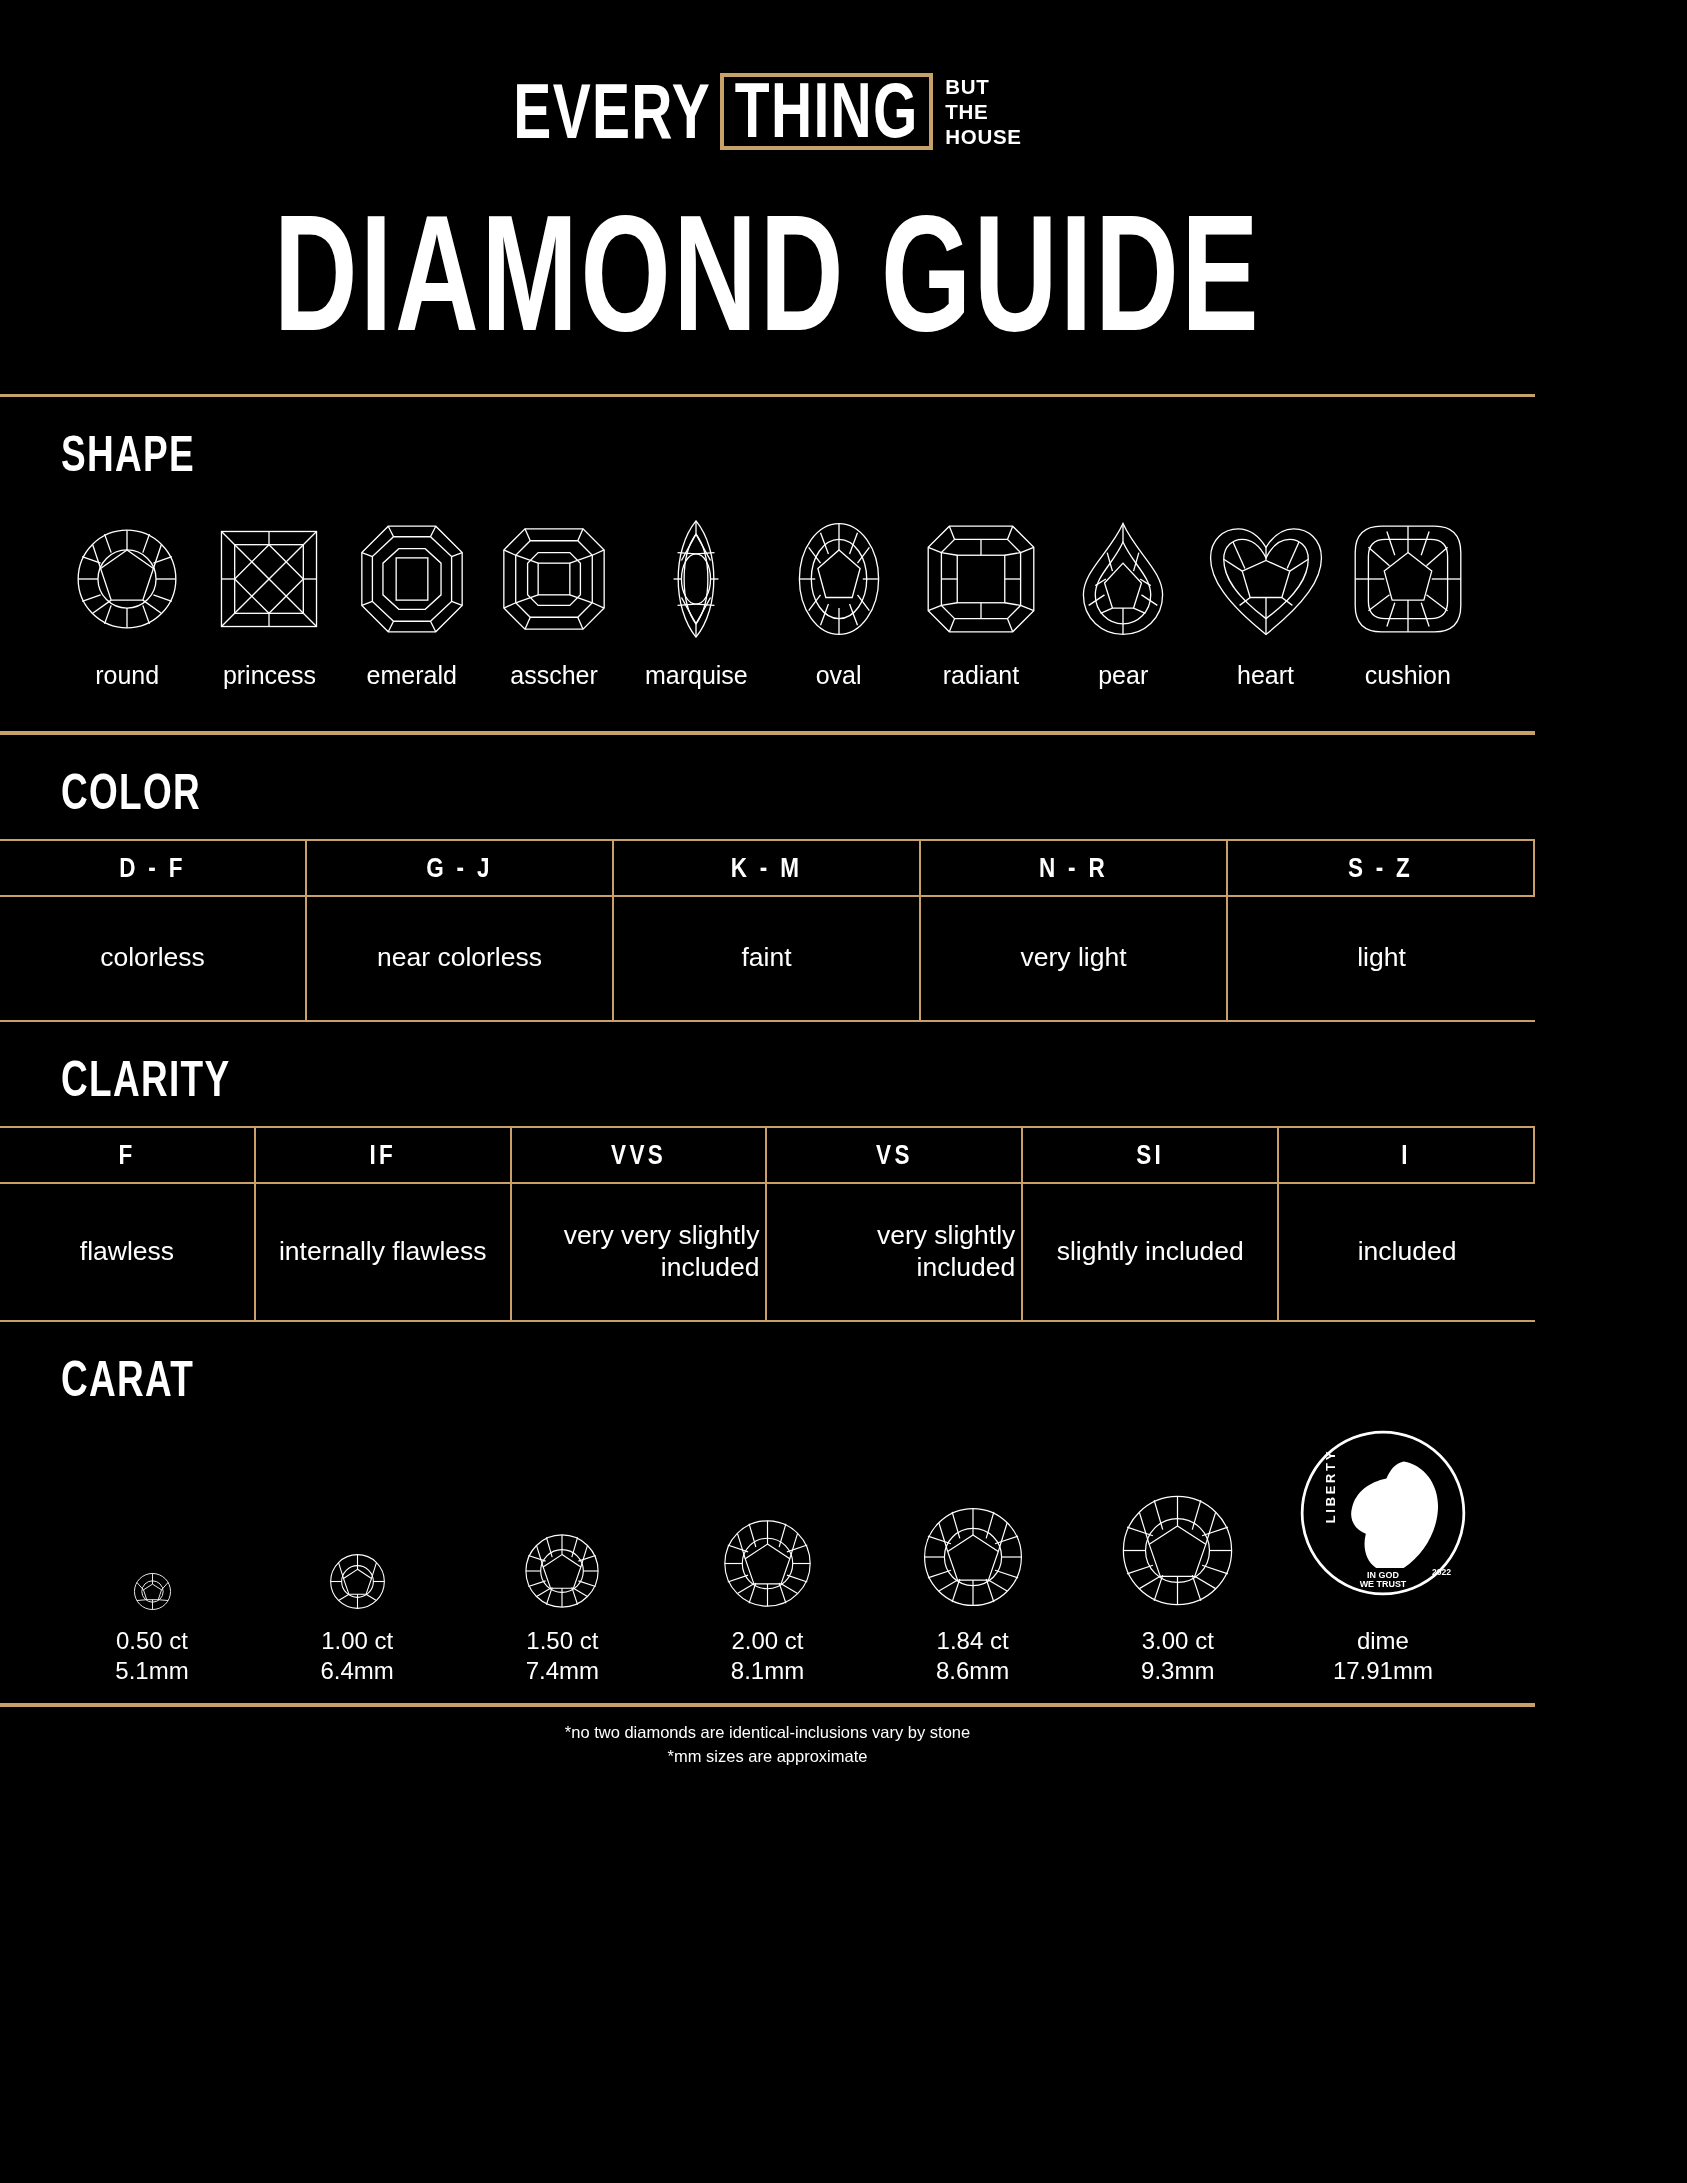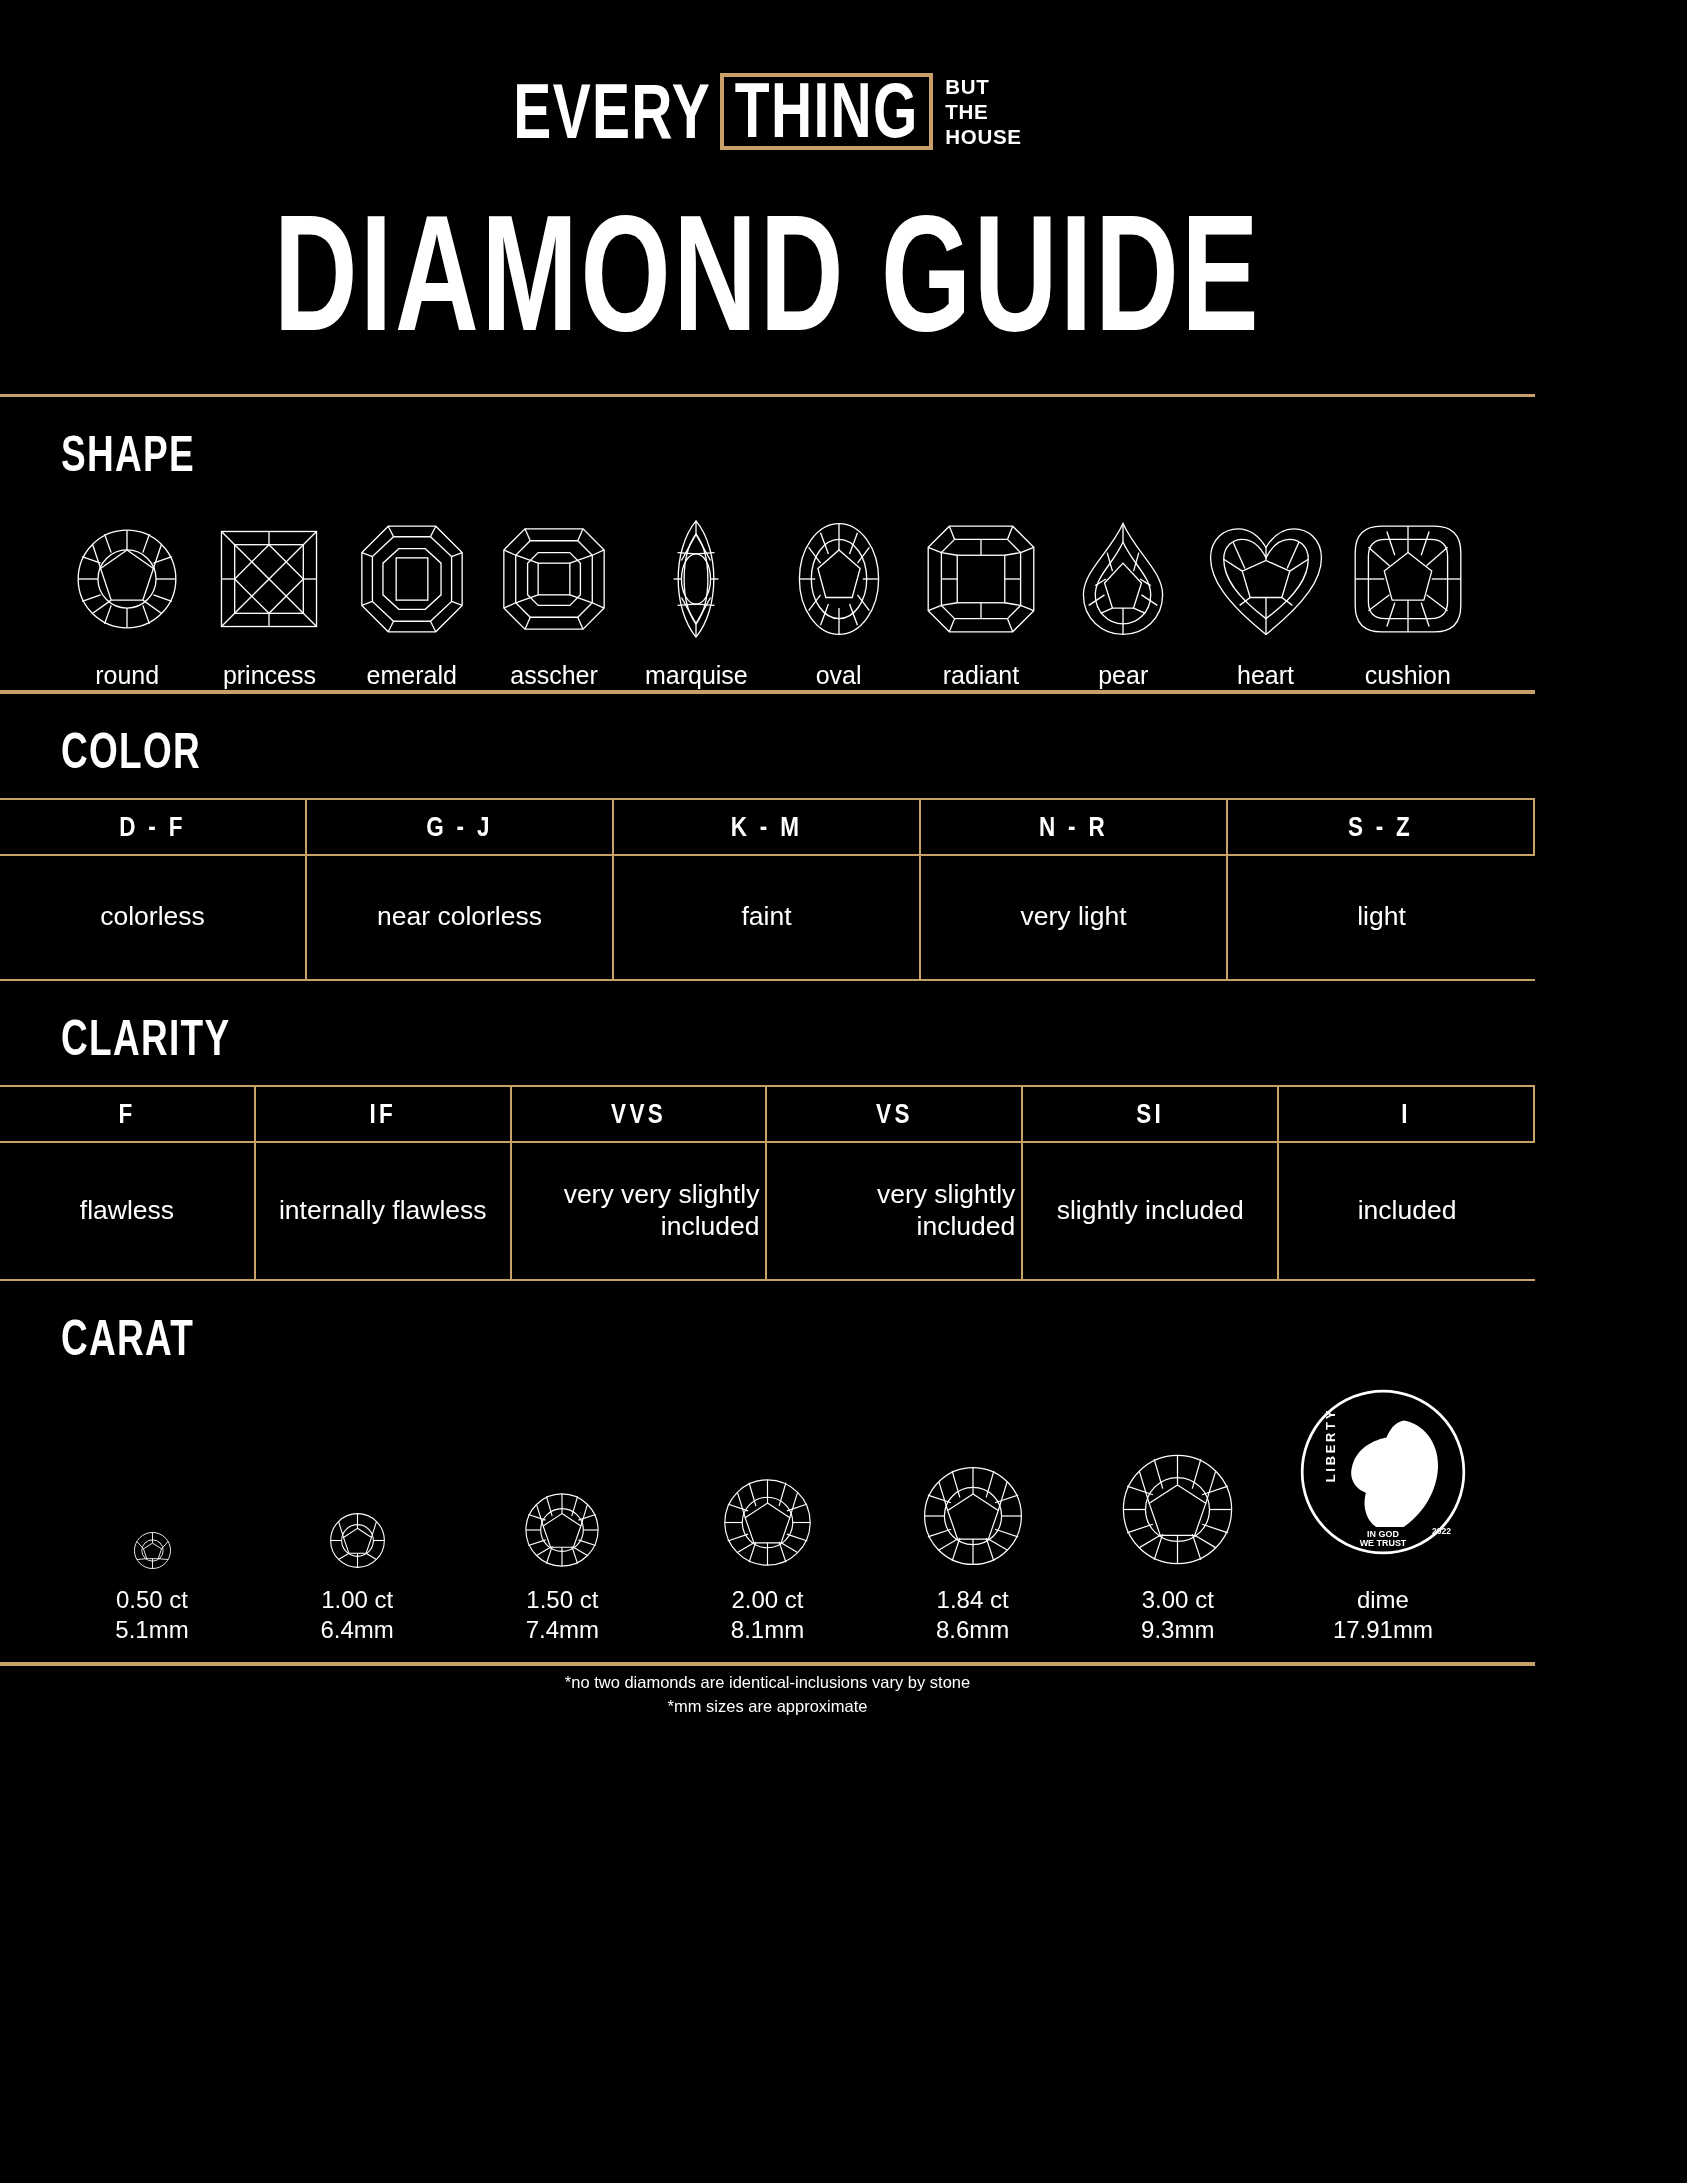--- a/index.html
+++ b/index.html
@@ -119,21 +119,21 @@
     height: 152px;
     display: flex;
     align-items: center;
     justify-content: center;
   }
   .shape-label {
     font-size: 25px;
     margin-top: 6.6px;
     color: #fff;
   }
-  .shape-block-pad { }
+  .shape-block-pad { padding-bottom: 41px; }
 
   
   .grid {
     margin: 25px 0 0 0;
     display: grid;
     border-top: 2px solid #c8a06a;
     border-bottom: 2px solid #c8a06a;
   }
   .grid-cell {
     border-right: 2px solid #c8a06a;
@@ -185,21 +185,21 @@
     font-size: 24px;
     line-height: 1.25;
     margin-top: 14.6px;
     color: #ffffff;
   }
 
   .footnotes {
     text-align: center;
     font-size: 16.5px;
     line-height: 1.5;
-    padding-top: 4px;
+    padding-top: 13px;
     color: #fff;
   }
   .footer-rule { margin-top: 17px; }
 </style>
 </head>
 <body>
 
 <div class="page">
 
   <div class="header">

